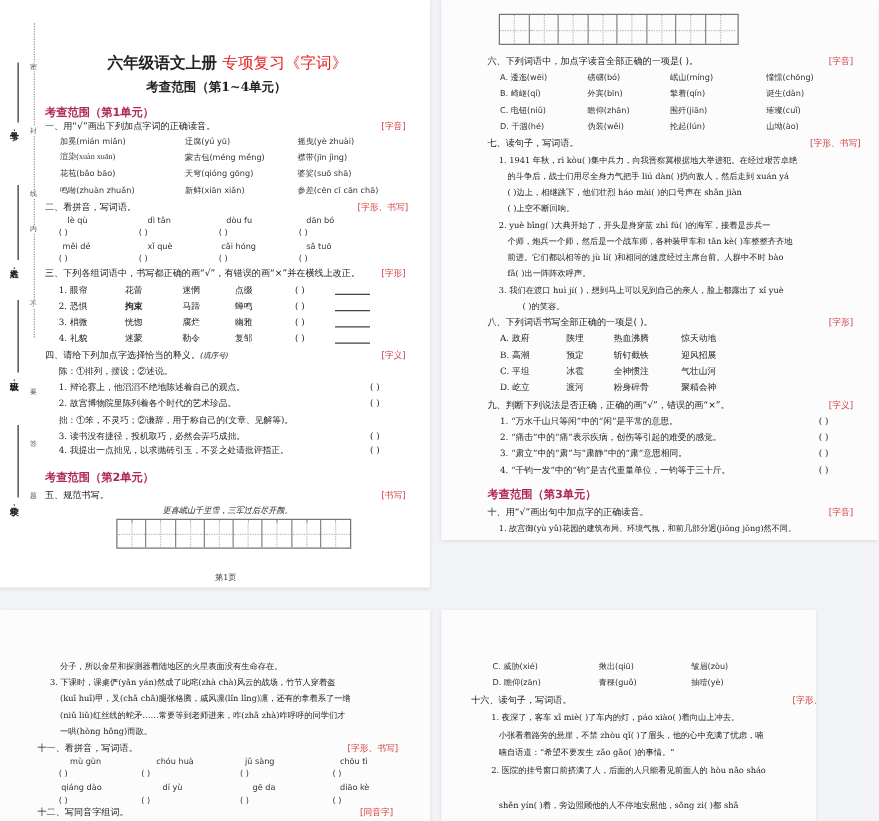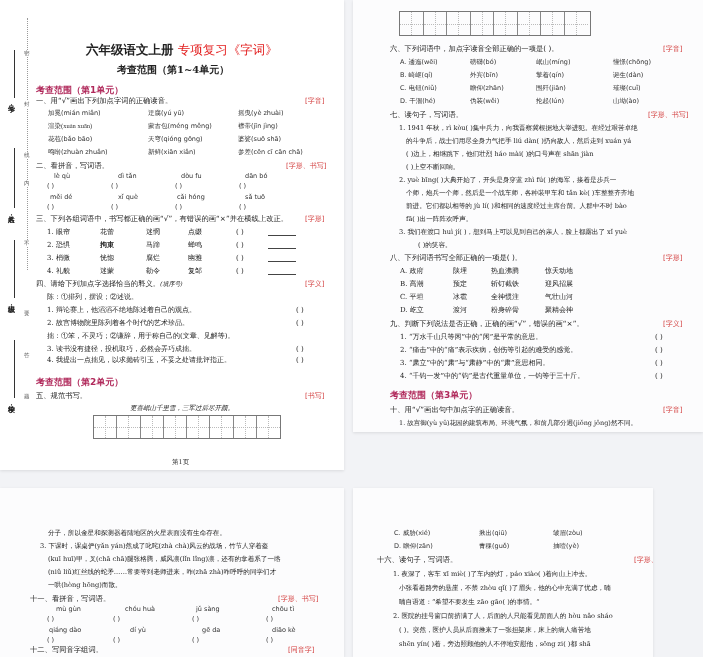--- a/index.html
+++ b/index.html
@@ -288,15 +288,14 @@
   <div class="abs t py" style="left:41px;top:53px;">D. 瞻仰(zān)</div>
   <div class="abs t py" style="left:126px;top:53px;">青稞(guǒ)</div>
   <div class="abs t py" style="left:200px;top:53px;">抽噎(yè)</div>
 
   <div class="abs sec" style="left:24px;top:67px;">十六、读句子，写词语。</div>
   <div class="abs tag" style="left:281px;top:67px;">[字形、书写]</div>
   <div class="abs t" style="left:40px;top:81px;font-size:6.6px;">1. 夜深了，客车 xī miè(          )了车内的灯，páo xiào(          )着向山上冲去。</div>
   <div class="abs t" style="left:46px;top:95px;font-size:6.6px;">小张看着路旁的悬崖，不禁 zhòu qǐ(          )了眉头，他的心中充满了忧虑，喃</div>
   <div class="abs t" style="left:46px;top:109px;font-size:6.6px;">喃自语道：“希望不要发生 zāo gāo(          )的事情。”</div>
   <div class="abs t" style="left:40px;top:123px;font-size:6.6px;">2. 医院的挂号窗口前挤满了人，后面的人只能看见前面人的 hòu nǎo sháo</div>
-  <div class="abs t" style="left:46px;top:137px;font-size:6.6px;">(          )。突然，医护人员从后面推来了一张担架床，床上的病人痛苦地</div>
   <div class="abs t" style="left:46px;top:151px;font-size:6.6px;">shēn yín(          )着，旁边照顾他的人不停地安慰他，sōng zi(          )都 shā</div>
 </div>
 
 </body></html>

